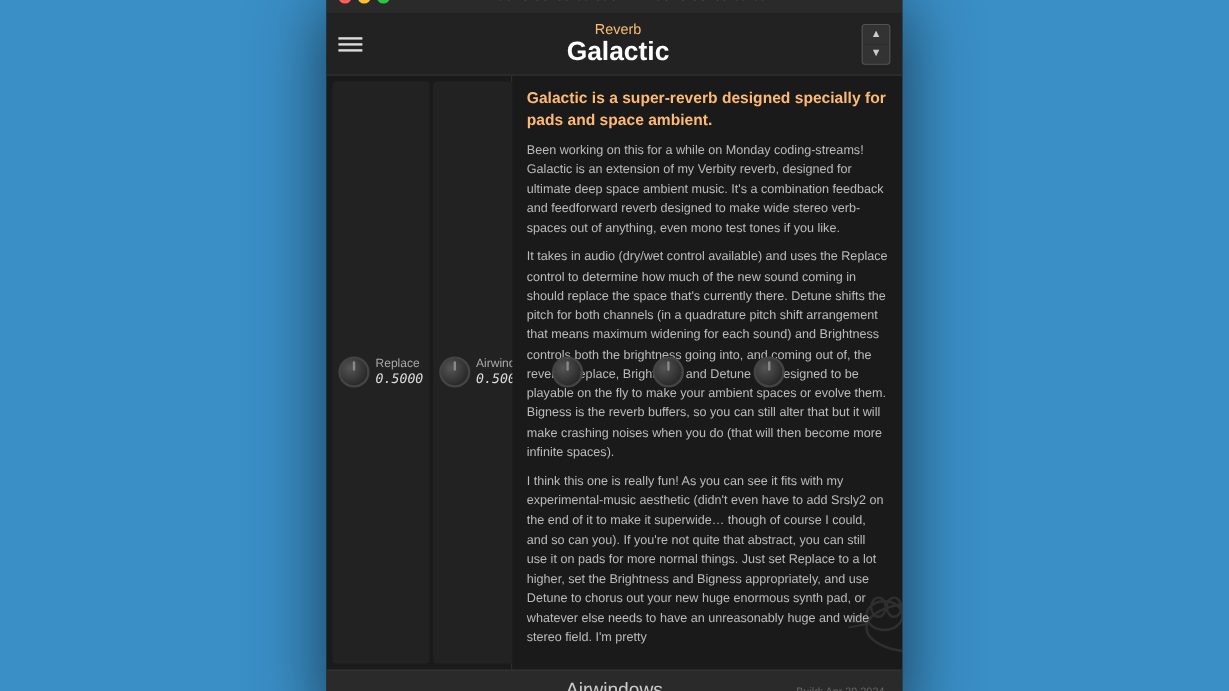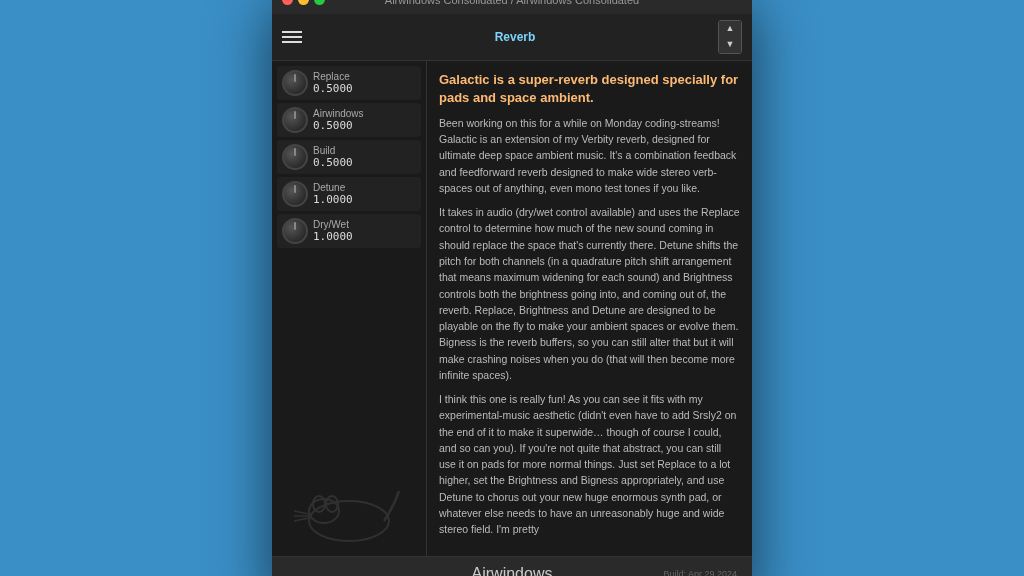--- a/index.html
+++ b/index.html
@@ -70,22 +70,22 @@
       height: 2px;
       background: #ddd;
       display: block;
     }
     .header-title-area {
       flex: 1;
       text-align: center;
     }
     .header-reverb {
       font-size: 12px;
-      color: #7dd3fc;
-      font-weight: bold;
+      color: #fdba74;
+      font-weight: normal;
     }
     .header-plugin {
       font-size: 22px;
       color: #fff;
       font-weight: bold;
       line-height: 1.1;
     }
     .arrows-col {
       display: flex;
       flex-direction: column;
@@ -110,21 +110,21 @@
     .content {
       display: flex;
       flex: 1;
       overflow: hidden;
     }
     .controls-panel {
       width: 155px;
       background: #1a1a1a;
       padding: 5px;
       display: flex;
-      flex-direction: column;
+      flex-direction: row;
       gap: 3px;
       border-right: 1px solid #333;
     }
     .control-row {
       display: flex;
       align-items: center;
       gap: 5px;
       padding: 4px 5px;
       background: #222;
       border-radius: 3px;
@@ -159,20 +159,21 @@
     }
     .control-name {
       font-size: 10px;
       color: #aaa;
       font-weight: 500;
     }
     .control-value {
       font-size: 11px;
       color: #ddd;
       font-family: monospace;
+      font-style: italic;
     }
     .description-panel {
       flex: 1;
       overflow-y: auto;
       padding: 10px 12px;
       background: #1a1a1a;
     }
     .description-panel::-webkit-scrollbar {
       width: 6px;
     }
@@ -236,20 +237,21 @@
   </div>
 
   <div class="header">
     <div class="hamburger-icon">
       <span></span>
         <span></span>
         <span></span>
     </div>
     <div class="header-title-area">
       <div class="header-reverb">Reverb</div>
+      <div class="header-plugin">Galactic</div>
     </div>
     <div class="arrows-col">
       <button class="arrow-btn">▲</button>
       <button class="arrow-btn">▼</button>
     </div>
   </div>
 
   <div class="content">
 
     <div class="controls-panel">

